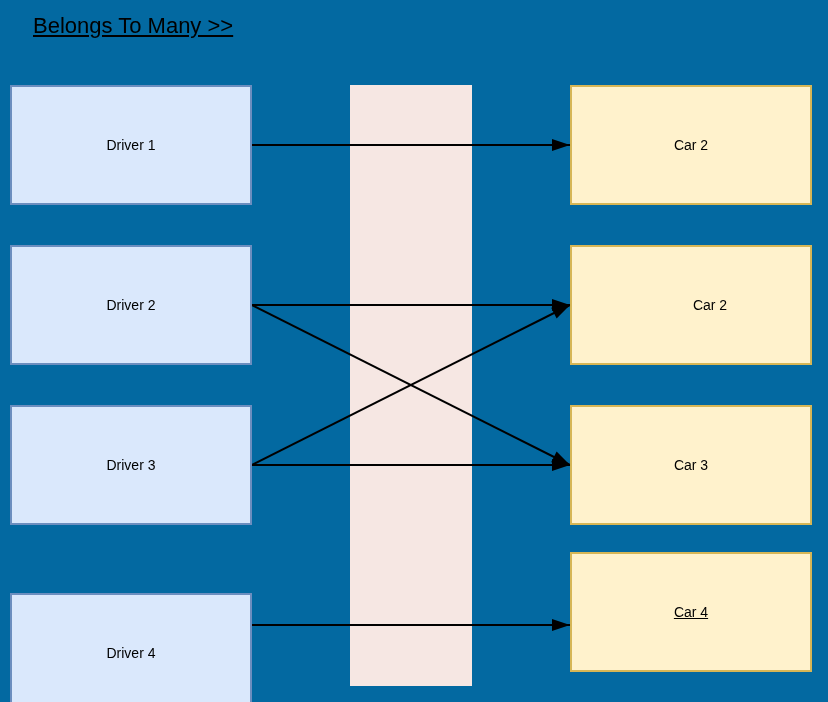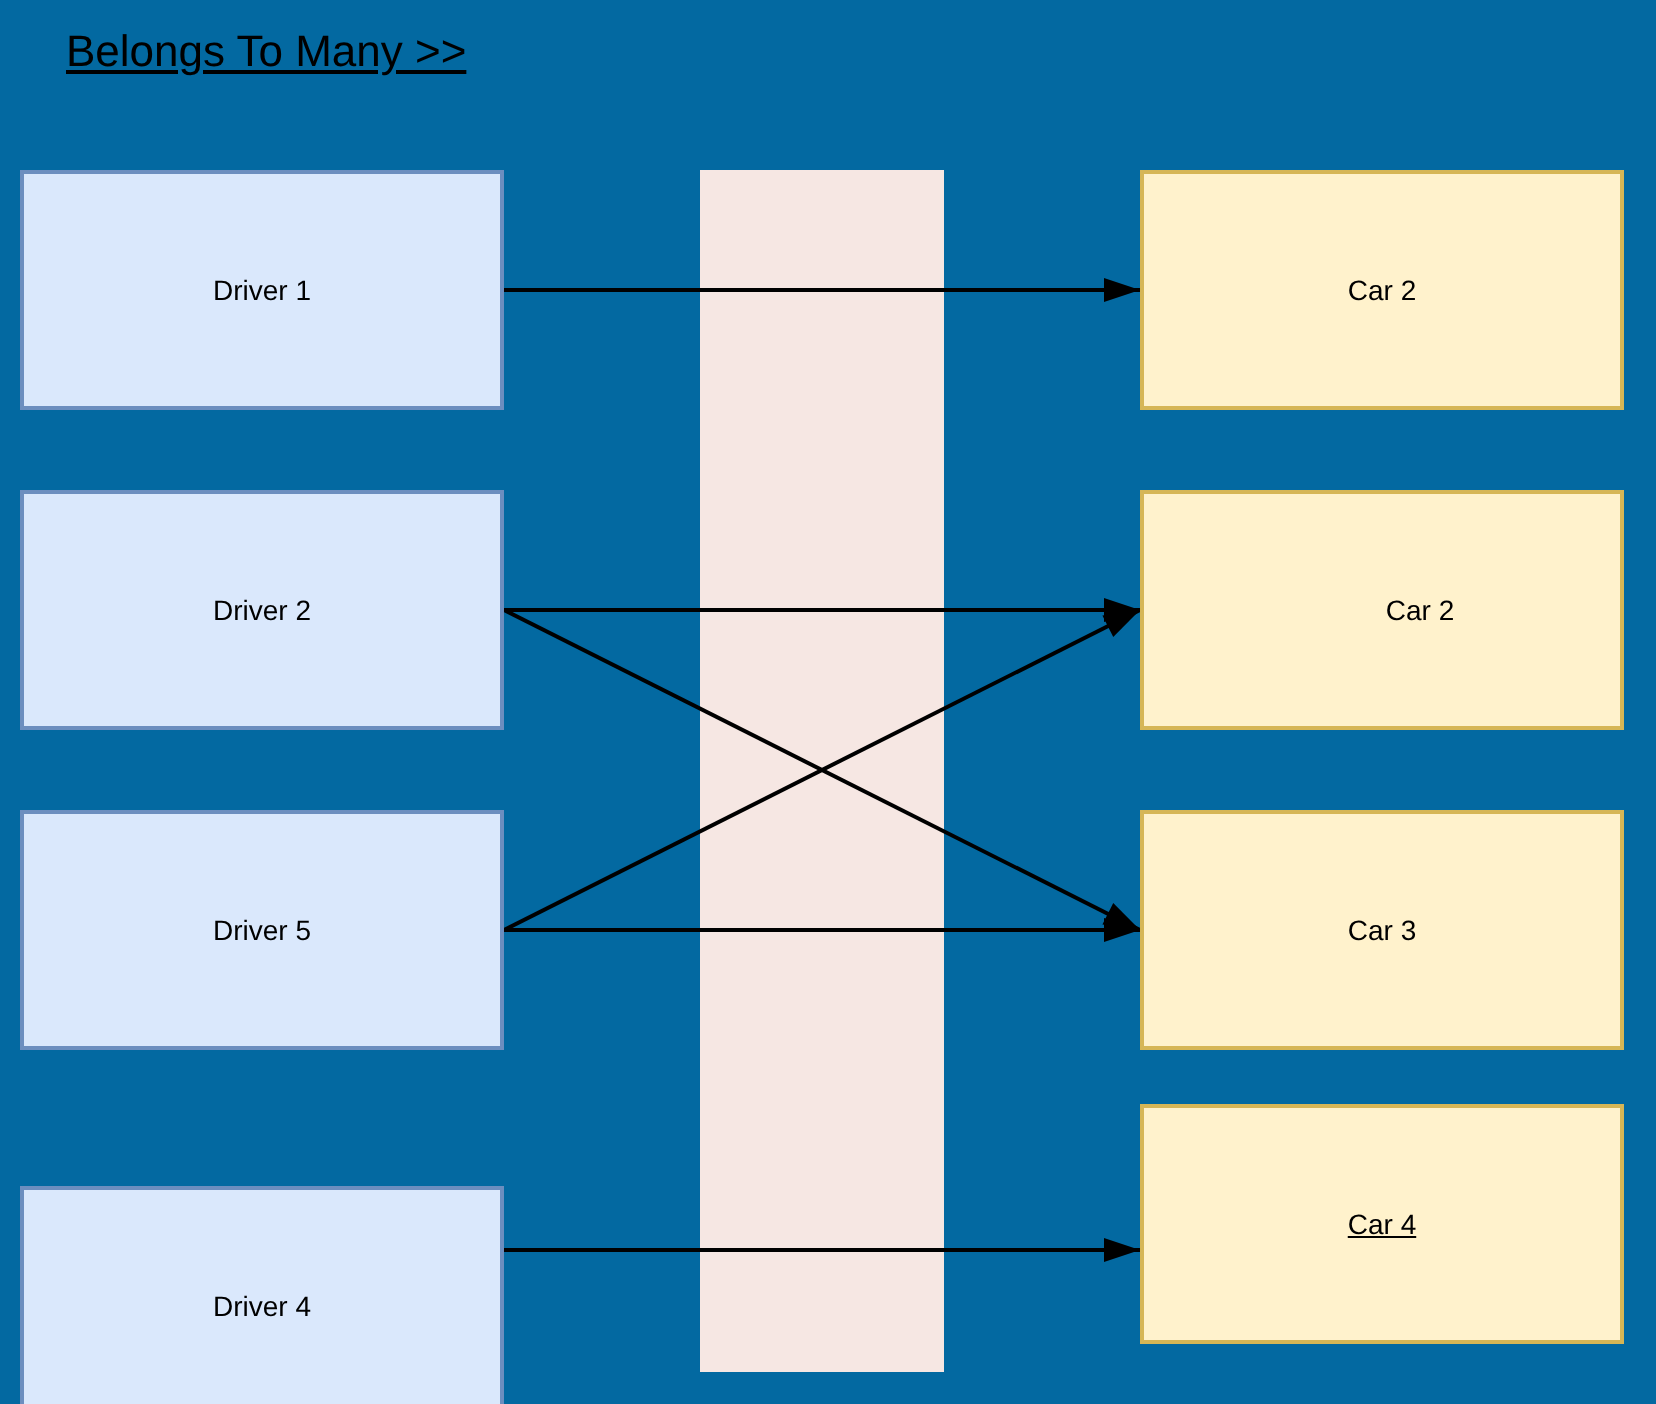--- a/index.html
+++ b/index.html
@@ -89,21 +89,21 @@
     </svg>
 
   <div id="drivers-column">
       <div class="node driver" style="top: 85px;">
         <span>Driver 1</span>
       </div>
       <div class="node driver" style="top: 245px;">
         <span>Driver 2</span>
       </div>
       <div class="node driver" style="top: 405px;">
-        <span>Driver 5</span>
+        <span>Driver 3</span>
       </div>
       <div class="node driver" style="top: 593px;">
         <span>Driver 4</span>
       </div>
     </div>
   <div id="cars-column">
       <div class="node car" style="top: 85px;">
         <span>Car 2</span>
       </div>
       <div class="node car" style="top: 245px; padding-left: 38px;">

